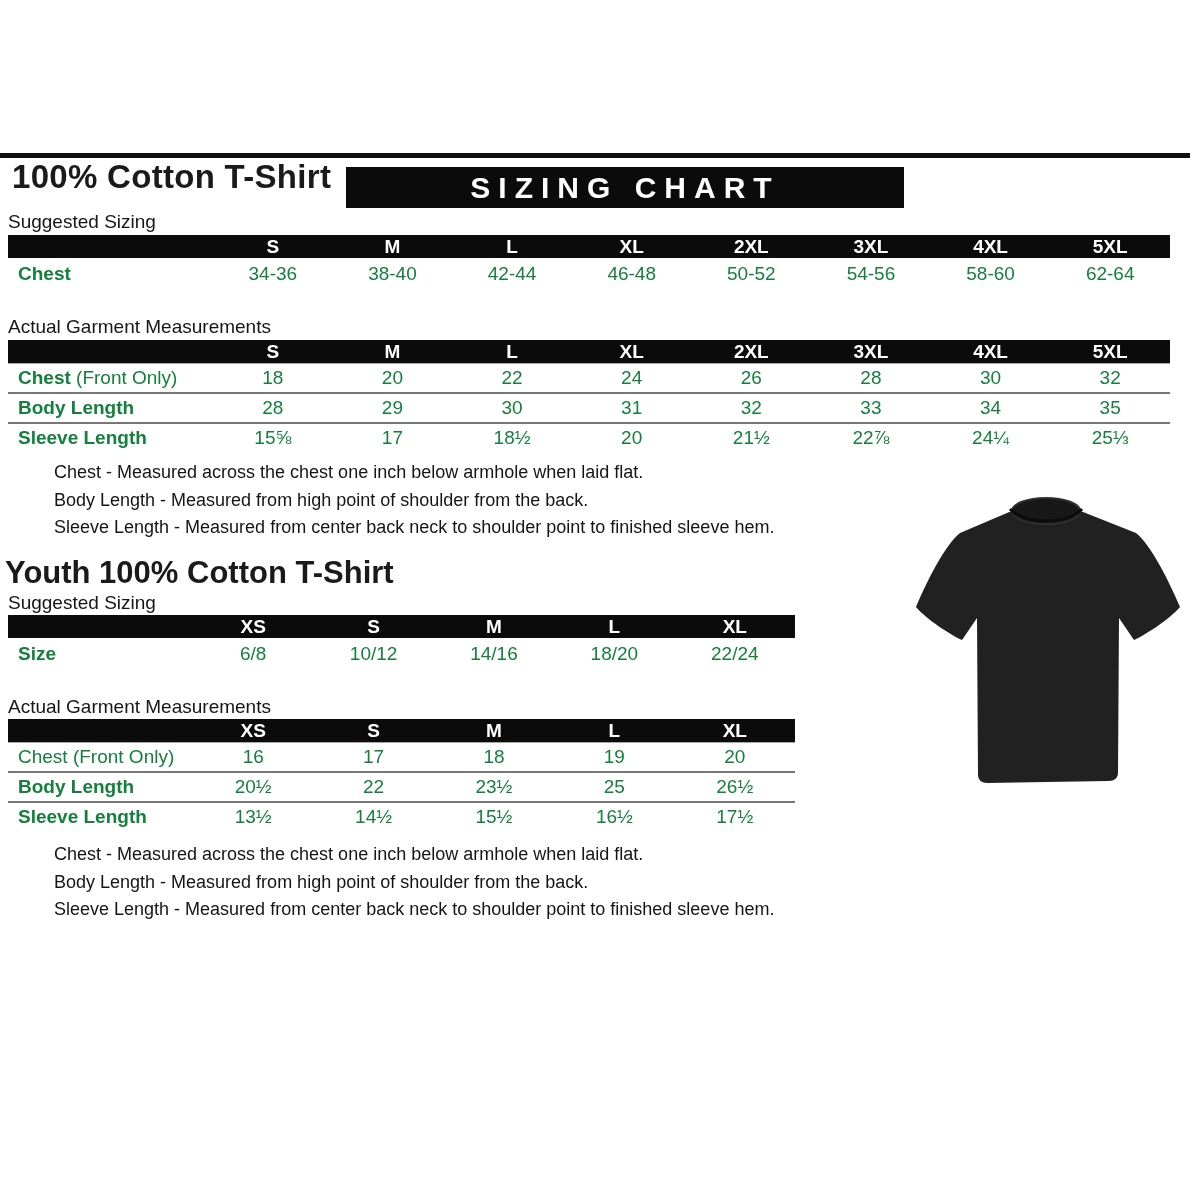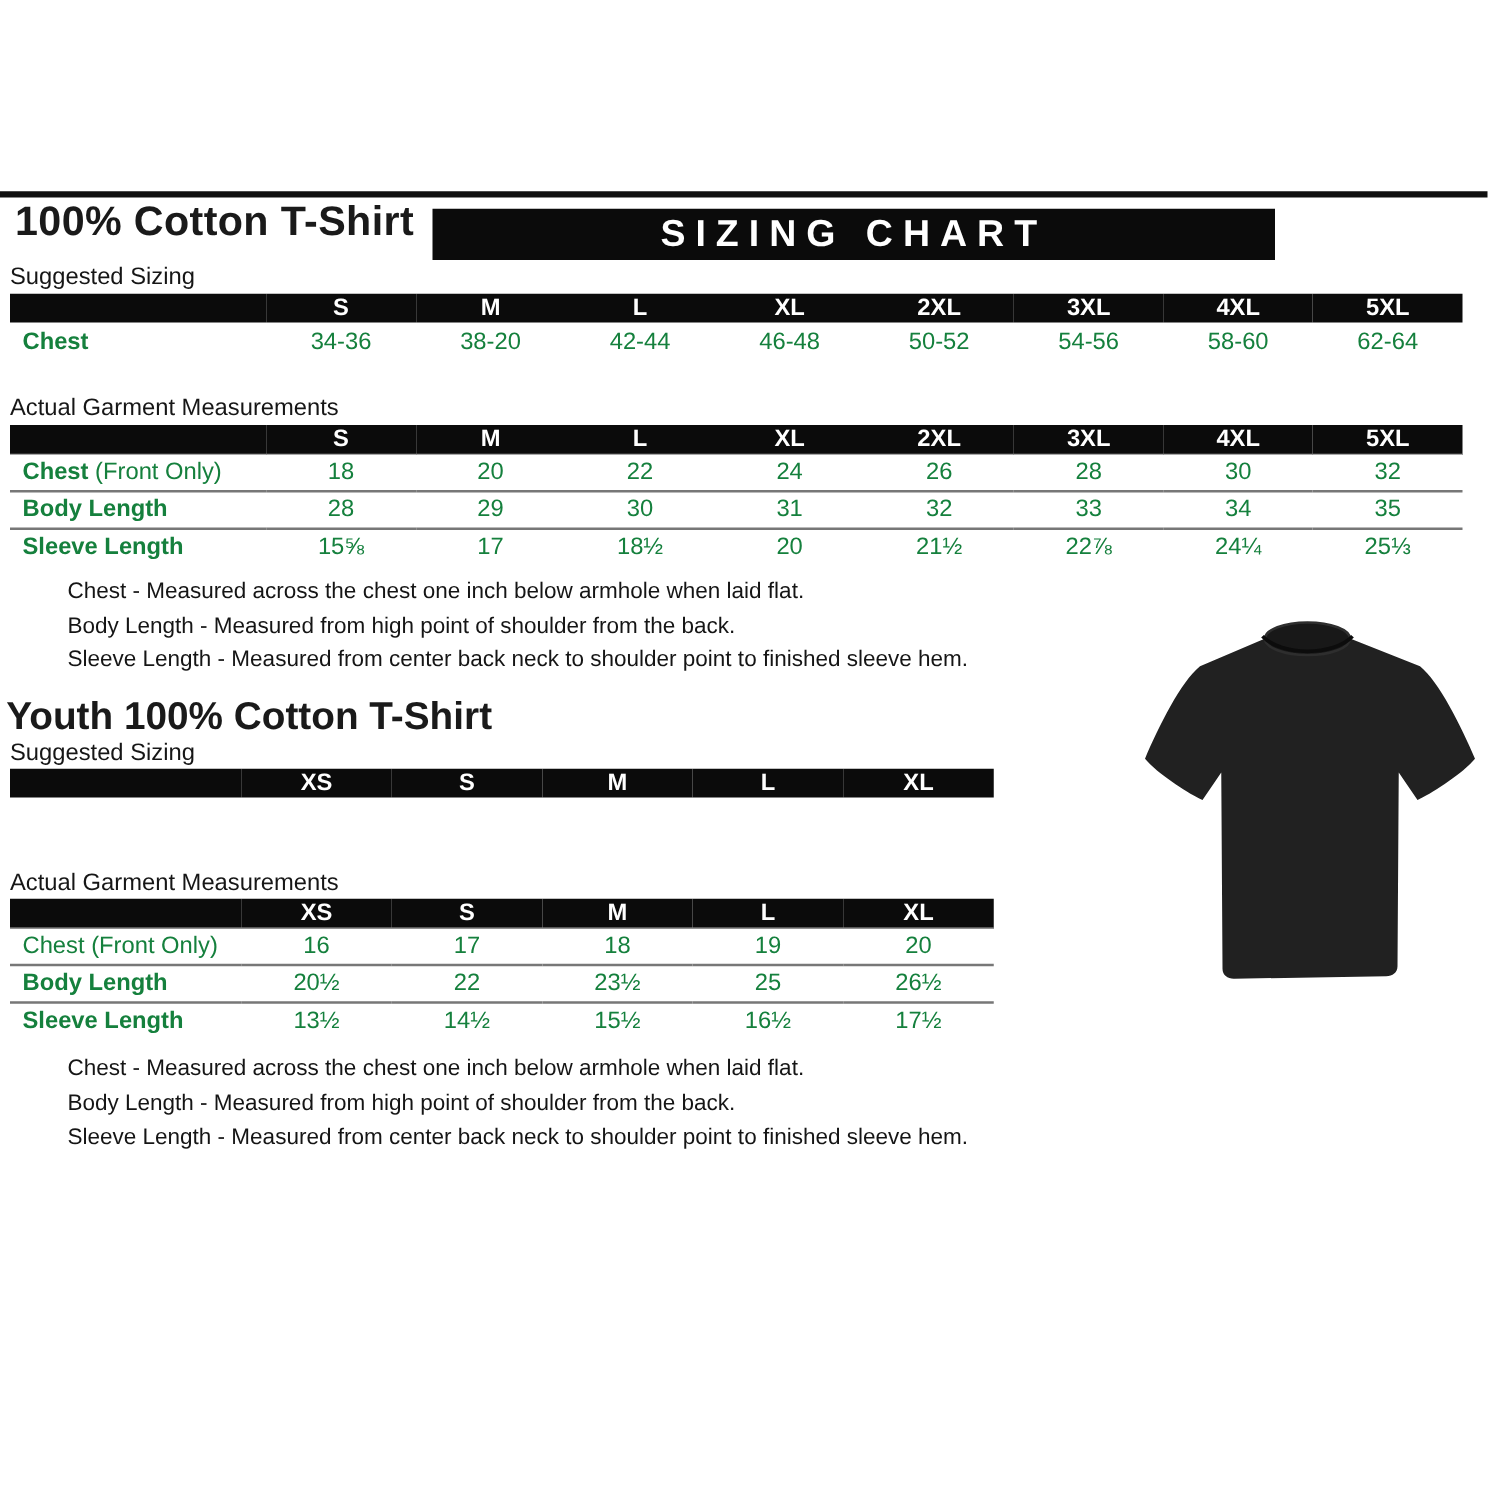--- a/index.html
+++ b/index.html
@@ -6,21 +6,21 @@
   body {
     width:1200px; height:1200px; position:relative;
     background:#ffffff; color:#1a1a1a;
     font-family:"Liberation Sans", sans-serif;
     overflow:hidden;
   }
   .abs { position:absolute; }
   .topline { left:0; top:153px; width:1190px; height:5px; background:#101010; }
   .title { left:12px; top:158px; font-size:33px; font-weight:700; letter-spacing:0.3px; }
   .banner {
-    left:346px; top:167px; width:674px; height:41px;
+    left:346px; top:167px; width:558px; height:41px;
     background:#0b0b0b; color:#ffffff; text-align:center;
     font-size:30px; font-weight:700; letter-spacing:8px; line-height:42px;
   }
   .section-label { font-size:19px; color:#161616;text-align:right; }
   .youth-title { left:5px; top:555px; font-size:31px; font-weight:700; }
 
   table.size-table { border-collapse:collapse; table-layout:fixed; font-size:19px; }
   table.size-table th {
     background:#0b0b0b; color:#ffffff; font-weight:700;
     height:23px; padding:0; text-align:center; font-size:19px;
@@ -65,21 +65,21 @@
     <th>L</th>
     <th>XL</th>
     <th>2XL</th>
     <th>3XL</th>
     <th>4XL</th>
     <th>5XL</th>
   </tr>
   <tr>
     <td class="lbl b">Chest</td>
     <td>34-36</td>
-    <td>38-20</td>
+    <td>38-40</td>
     <td>42-44</td>
     <td>46-48</td>
     <td>50-52</td>
     <td>54-56</td>
     <td>58-60</td>
     <td>62-64</td>
   </tr>
 </tbody>
   </table>
 
@@ -165,20 +165,28 @@
       <col>
     </colgroup>
   <tbody>
       <tr>
     <th class="lbl"></th>
     <th>XS</th>
     <th>S</th>
     <th>M</th>
     <th>L</th>
     <th>XL</th>
+  </tr>
+  <tr>
+    <td class="lbl b">Size</td>
+    <td>6/8</td>
+    <td>10/12</td>
+    <td>14/16</td>
+    <td>18/20</td>
+    <td>22/24</td>
   </tr>
 </tbody>
   </table>
 
 <div class="abs section-label" style="left:8px; top:696px;">Actual Garment Measurements</div>
 
 <table class="abs size-table meas" style="left:8px; top:719px; width:787px;">
   <colgroup>
       <col style="width:185px">
       <col>

